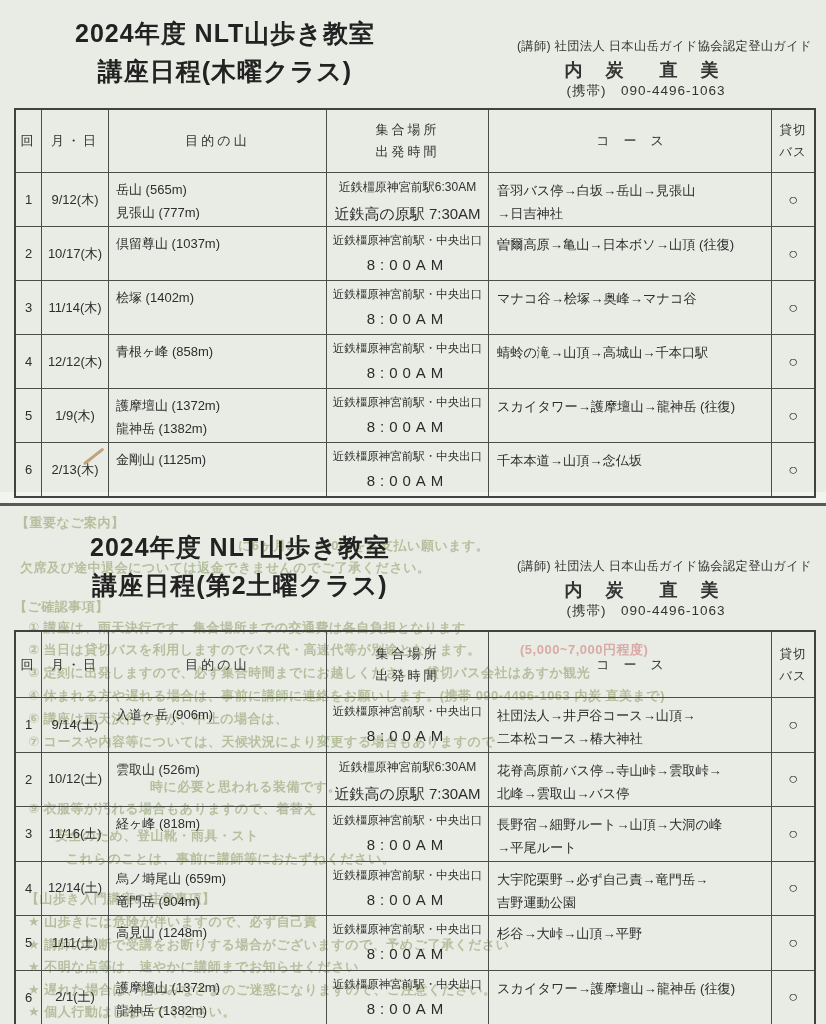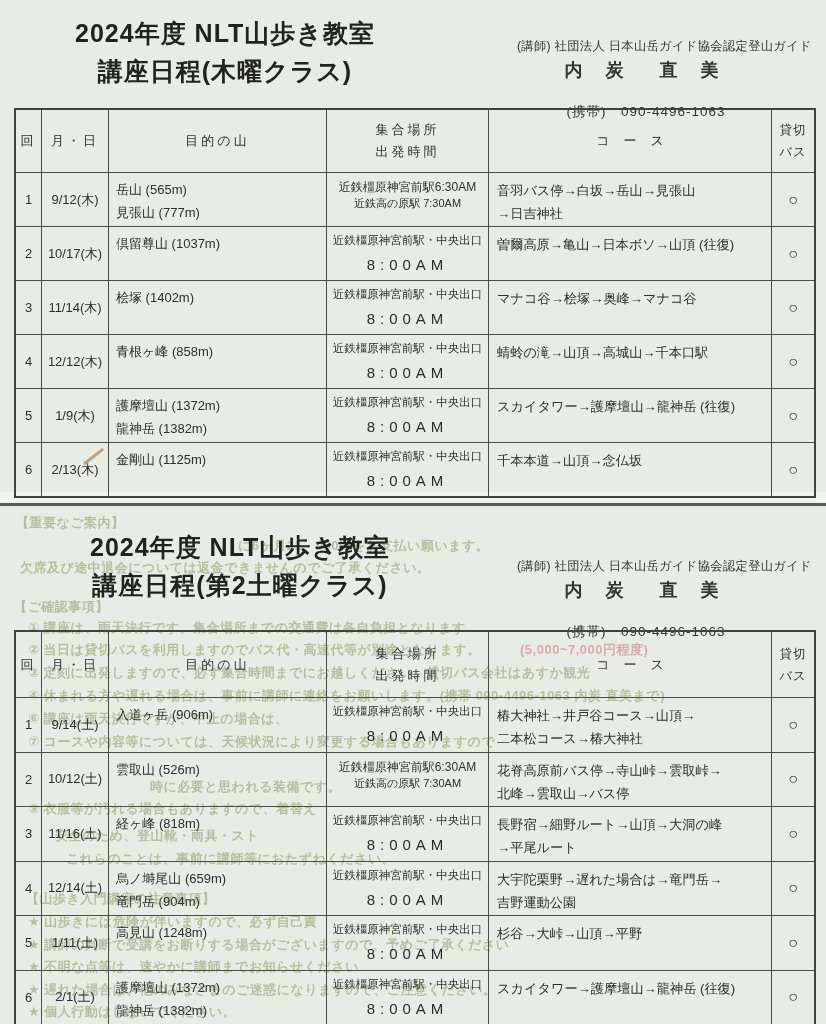--- a/index.html
+++ b/index.html
@@ -14,38 +14,38 @@
   .ghost.olive{color:rgba(125,143,82,.48)}
   .ghost.red{color:rgba(202,104,104,.5)}
 
   .page-split-glow{position:absolute;left:0;top:492px;width:826px;height:11px;background:rgba(250,252,248,.55);z-index:2}
   .page-split{position:absolute;left:0;top:503px;width:826px;height:2.5px;background:#565b58;z-index:2}
 
   .section-title{position:absolute;z-index:3;text-align:center;font-weight:bold;font-size:25px;line-height:38px;letter-spacing:1px;color:#222}
   .instructor{position:absolute;z-index:3;width:332px;color:#333}
   .inst-role{font-size:12.3px;text-align:right;letter-spacing:.3px}
   .inst-name{font-size:18px;font-weight:bold;text-align:center;letter-spacing:9px;margin-top:3px}
-  .inst-phone{font-size:13.5px;text-align:center;margin-top:21px;letter-spacing:1px}
+  .inst-phone{font-size:13.5px;text-align:center;margin-top:0;letter-spacing:1px}
 
   .mtable{position:absolute;left:14px;width:798px;border:2px solid #3f423f;z-index:3;background:transparent}
   .trow{display:grid;grid-template-columns:26px 67px 218px 162px 283px 42px;border-top:1px solid #4a4e49}
   .trow.thead{border-top:none}
   .tc{border-right:1px solid #4a4e49;position:relative;display:flex;flex-direction:column;overflow:hidden}
   .tc.last{border-right:none}
   .th{justify-content:center;align-items:center;font-size:13px;letter-spacing:3px;color:#333}
   .th .l{line-height:22px}
   .th.c-course-h{letter-spacing:14px;text-indent:14px}
   .th.c-bus-h{font-size:12.5px;letter-spacing:1px}
   .c-no,.c-date{justify-content:center;align-items:center;font-size:13px}
   .c-mountain{justify-content:flex-start;align-items:flex-start;padding:5px 16px 0 7px;font-size:13px}
   .c-mountain .l{line-height:23px}
   .c-meeting{justify-content:flex-start;align-items:center;padding-top:6px;font-size:11.5px}
   .c-meeting .meet-time{font-size:15px;letter-spacing:5px;margin-top:8px;color:#2b2b2b}
   .c-meeting.two .l{font-size:12px;line-height:16px}
-  .c-meeting.two .l2{font-size:11px}
+  .c-meeting.two .l2{margin-top:11px;font-size:15px}
   .c-course{justify-content:flex-start;align-items:flex-start;padding:6px 18px 0 8px;font-size:13.2px}
   .c-course .l{line-height:23px}
   .c-bus{justify-content:center;align-items:center;font-size:16px;color:#333}
   .pen-mark{position:absolute;right:2px;top:12px;width:25px;height:2.5px;background:rgba(180,138,90,.75);transform:rotate(-38deg);border-radius:2px}
 </style>
 </head>
 <body>
 
 <div class="ghost-layer" id="ghosts">
     <span class="ghost olive" style="left: 16px; top: 514px;">【重要なご案内】</span>
@@ -220,21 +220,21 @@
       <div class="tc c-no">1</div>
       <div class="tc c-date">9/14(土)</div>
       <div class="tc c-mountain">
         <div class="l">入道ヶ岳 (906m)</div>
       </div>
       <div class="tc c-meeting">
         <div class="l">近鉄橿原神宮前駅・中央出口</div>
         <div class="meet-time">8:00AM</div>
       </div>
       <div class="tc c-course">
-        <div class="l">椿大神社→井戸谷コース→山頂→</div>
+        <div class="l">社団法人→井戸谷コース→山頂→</div>
         <div class="l">二本松コース→椿大神社</div>
       </div>
       <div class="tc c-bus last">○</div>
     </div>
     <div class="trow" style="height: 53.5px;">
       <div class="tc c-no">2</div>
       <div class="tc c-date">10/12(土)</div>
       <div class="tc c-mountain">
         <div class="l">雲取山 (526m)</div>
       </div>
@@ -269,21 +269,21 @@
       <div class="tc c-date">12/14(土)</div>
       <div class="tc c-mountain">
         <div class="l">烏ノ塒尾山 (659m)</div>
         <div class="l">竜門岳 (904m)</div>
       </div>
       <div class="tc c-meeting">
         <div class="l">近鉄橿原神宮前駅・中央出口</div>
         <div class="meet-time">8:00AM</div>
       </div>
       <div class="tc c-course">
-        <div class="l">大宇陀栗野→遅れた場合は→竜門岳→</div>
+        <div class="l">大宇陀栗野→必ず自己責→竜門岳→</div>
         <div class="l">吉野運動公園</div>
       </div>
       <div class="tc c-bus last">○</div>
     </div>
     <div class="trow" style="height: 53.5px;">
       <div class="tc c-no">5</div>
       <div class="tc c-date">1/11(土)</div>
       <div class="tc c-mountain">
         <div class="l">高見山 (1248m)</div>
       </div>

